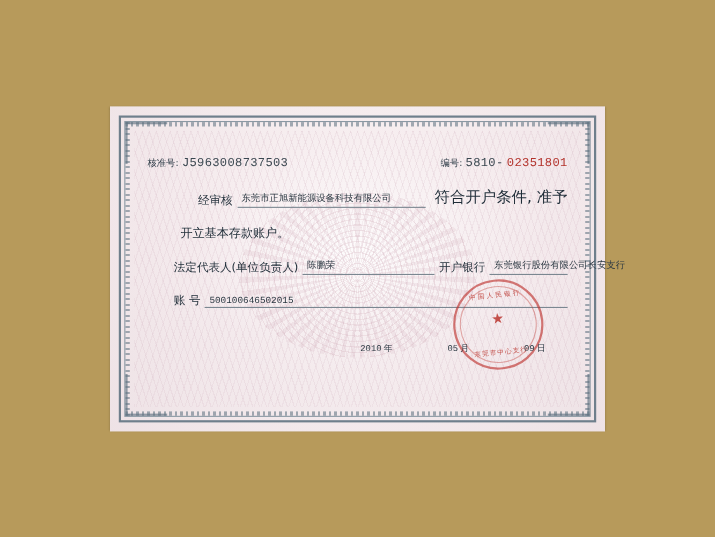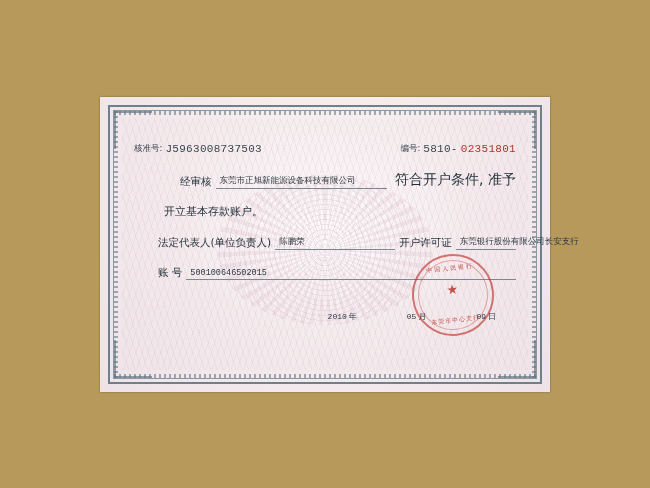--- a/index.html
+++ b/index.html
@@ -323,21 +323,21 @@
         </div>
 
         <div class="line-two">开立基本存款账户。</div>
 
         <div class="line">
           <span class="lbl">法定代表人(单位负责人)</span>
           <span class="fill short">
             <span class="hand">陈鹏荣</span>
           </span>
           <span class="pair">
-            <span class="lbl">开户许可证</span>
+            <span class="lbl">开户银行</span>
             <span class="fill">
               <span class="hand">东莞银行股份有限公司长安支行</span>
             </span>
           </span>
         </div>
 
         <div class="line">
           <span class="lbl">账  号</span>
           <span class="fill">
             <span class="hand mono">500100646502015</span>

